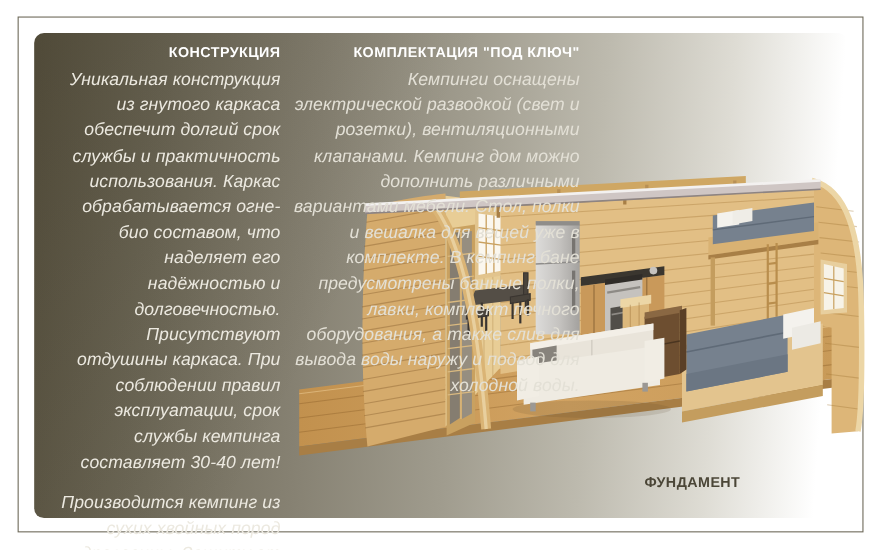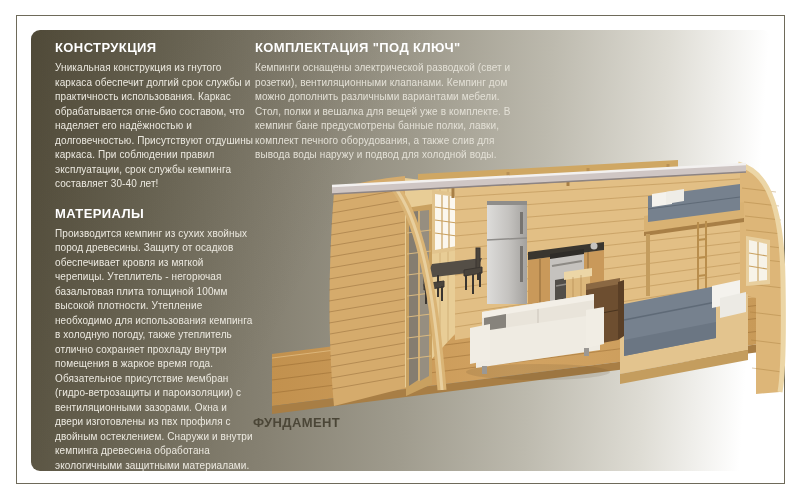--- a/index.html
+++ b/index.html
@@ -15,31 +15,31 @@
   .card{
     position:absolute;left:31px;top:30px;width:739px;height:441px;
     border-radius:9px;z-index:2;
     background:
       linear-gradient(118deg, rgba(40,34,18,0.25) 0%, rgba(40,34,18,0) 42%),
       linear-gradient(94deg,#5d5745 0%, #6f6a59 16%, #868172 34%, #a09c8e 52%, #bdbaae 68%, #dedcd4 83%, #ffffff 96%);
   }
   .illustration{
     position:absolute;left:268px;top:88px;width:528px;height:380px;z-index:3;
   }
-  .textlayer{position:absolute;inset:0;z-index:4;}
+  .textlayer{position:absolute;inset:0;z-index:4;text-align:right;}
   .col-left{position:absolute;left:55px;top:40px;width:200px;}
   .col-mid{position:absolute;left:255px;top:40px;width:272px;}
-  .col-found{position:absolute;left:253px;top:415px;width:420px;}
+  .col-found{position:absolute;left:253px;top:431px;width:420px;}
   h2.h{
     margin:0 0 6px 0;font-size:13px;font-weight:700;color:#ffffff;
     letter-spacing:.4px;
   }
   p.b{
-    margin:0;font-size:10px;line-height:1.45;letter-spacing:.1px;
-    color:#ece9e0;font-weight:400;
+    margin:0;font-size:16px;line-height:1.45;letter-spacing:.1px;
+    color:#ece9e0;font-weight:400;font-style:italic;
   }
   .col-left section + section{margin-top:14px;}
   .col-mid p.b{color:#e3e0d6;}
   .col-found h2.h{color:#4b4637;}
   .col-found p.b{color:#c7c4b8;max-width:412px;}
 </style>
 </head>
 <body>
 
 <div>
@@ -281,21 +281,20 @@
     </g>
   </svg>
 
   <div class="textlayer">
     <div class="col-left">
       <section>
         <h2 class="h">КОНСТРУКЦИЯ</h2>
         <p class="b">Уникальная конструкция из гнутого каркаса обеспечит долгий срок службы и практичность использования. Каркас обрабатывается огне-био составом, что наделяет его надёжностью и долговечностью. Присутствуют отдушины каркаса. При соблюдении правил эксплуатации, срок службы кемпинга составляет 30-40 лет!</p>
       </section>
       <section>
-        <h2 class="h">МАТЕРИАЛЫ</h2>
         <p class="b">Производится кемпинг из сухих хвойных пород древесины. Защиту от осадков обеспечивает кровля из мягкой черепицы. Утеплитель - негорючая базальтовая плита толщиной 100мм высокой плотности. Утепление необходимо для использования кемпинга в холодную погоду, также утеплитель отлично сохраняет прохладу внутри помещения в жаркое время года. Обязательное присутствие мембран (гидро-ветрозащиты и пароизоляции) с вентиляционными зазорами. Окна и двери изготовлены из пвх профиля с двойным остеклением. Снаружи и внутри кемпинга древесина обработана экологичными защитными материалами.</p>
       </section>
     </div>
 
     <div class="col-mid">
       <section>
         <h2 class="h">КОМПЛЕКТАЦИЯ "ПОД КЛЮЧ"</h2>
         <p class="b">Кемпинги оснащены электрической разводкой (свет и розетки), вентиляционными клапанами. Кемпинг дом можно дополнить различными вариантами мебели. Стол, полки и вешалка для вещей уже в комплекте. В кемпинг бане предусмотрены банные полки, лавки, комплект печного оборудования, а также слив для вывода воды наружу и подвод для холодной воды.</p>
       </section>
     </div>

